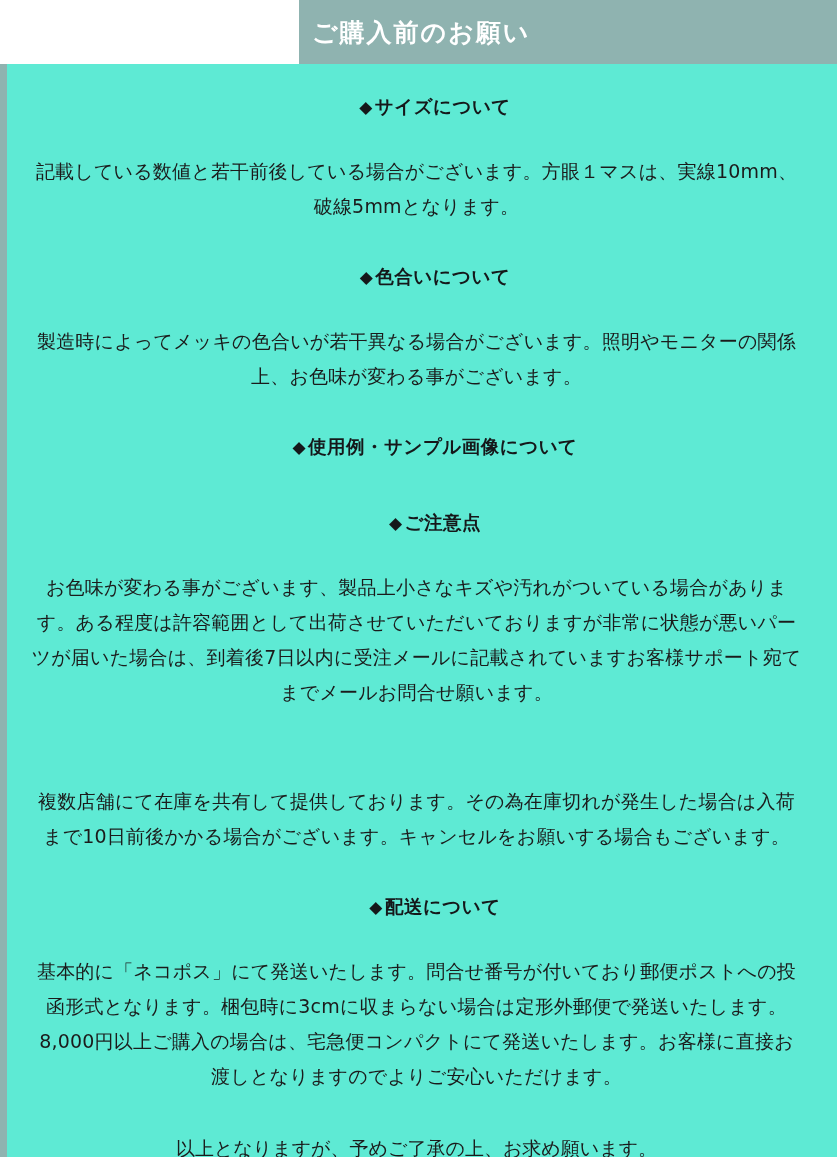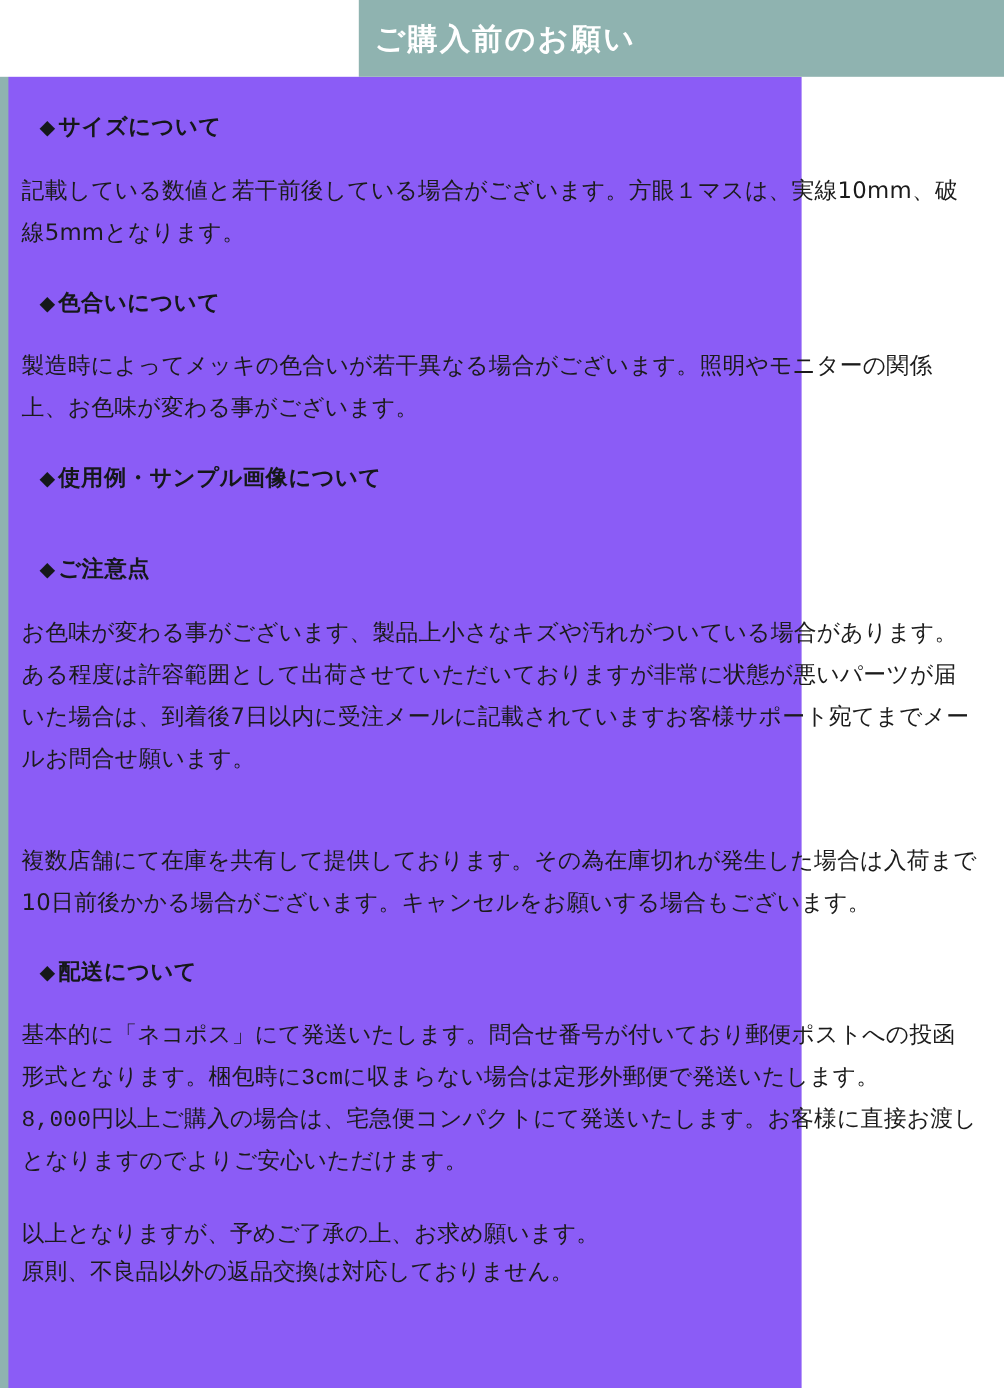--- a/index.html
+++ b/index.html
@@ -9,25 +9,26 @@
   }
   body {
     width: 837px;
     height: 1157px;
     font-family: "DejaVu Sans", "Liberation Sans", sans-serif;
     color: #1a1a1a;
     overflow: hidden;
     position: relative;
   }
   .page {
-    width: 668px;
+    width: 837px;
     height: 1157px;
     box-sizing: border-box;
     position: relative;
-    background: #8b5cf6;
+    background: #5eead4;
+    text-align: center;
   }
   
   .left-strip {
     position: absolute;
     left: 0;
     top: 0;
     width: 7px;
     height: 1157px;
     background: #8fb3b0;
   }
@@ -86,21 +87,21 @@
     font-size: 19px;
     line-height: 35px;
     color: #1b1b1b;
     padding-left: 18px;
     padding-right: 22px;
     letter-spacing: 0.2px;
   }
   .gap-a { height: 30px; }
   .gap-b { height: 22px; }
   .gap-after-body { height: 28px; }
-  .sec-body p { margin: 0; }
+  .sec-body p { margin: 12px; }
   .closing {
     font-size: 19px;
     line-height: 32px;
     color: #1b1b1b;
     padding-left: 18px;
     padding-right: 22px;
   }
 </style>
 </head>
 <body>
@@ -171,21 +172,21 @@
     </div>
 
     <div class="gap-after-body"></div>
 
     <div class="section">
       <div class="sec-heading">
         <span class="diamond">◆</span><span>配送について</span>
       </div>
       <div class="gap-b"></div>
       <div class="sec-body">
-        <p style="white-space: pre-line; font-family: Liberation Mono, monospace;">基本的に「ネコポス」にて発送いたします。問合せ番号が付いており郵便ポストへの投函形式となります。梱包時に3cmに収まらない場合は定形外郵便で発送いたします。
+        <p style="white-space: pre-line;">基本的に「ネコポス」にて発送いたします。問合せ番号が付いており郵便ポストへの投函形式となります。梱包時に3cmに収まらない場合は定形外郵便で発送いたします。
 8,000円以上ご購入の場合は、宅急便コンパクトにて発送いたします。お客様に直接お渡しとなりますのでよりご安心いただけます。</p>
       </div>
     </div>
 
     <div style="height:26px"></div>
 
     <div class="closing">
       <div>以上となりますが、予めご了承の上、お求め願います。</div>
       <div>原則、不良品以外の返品交換は対応しておりません。</div>
     </div>

